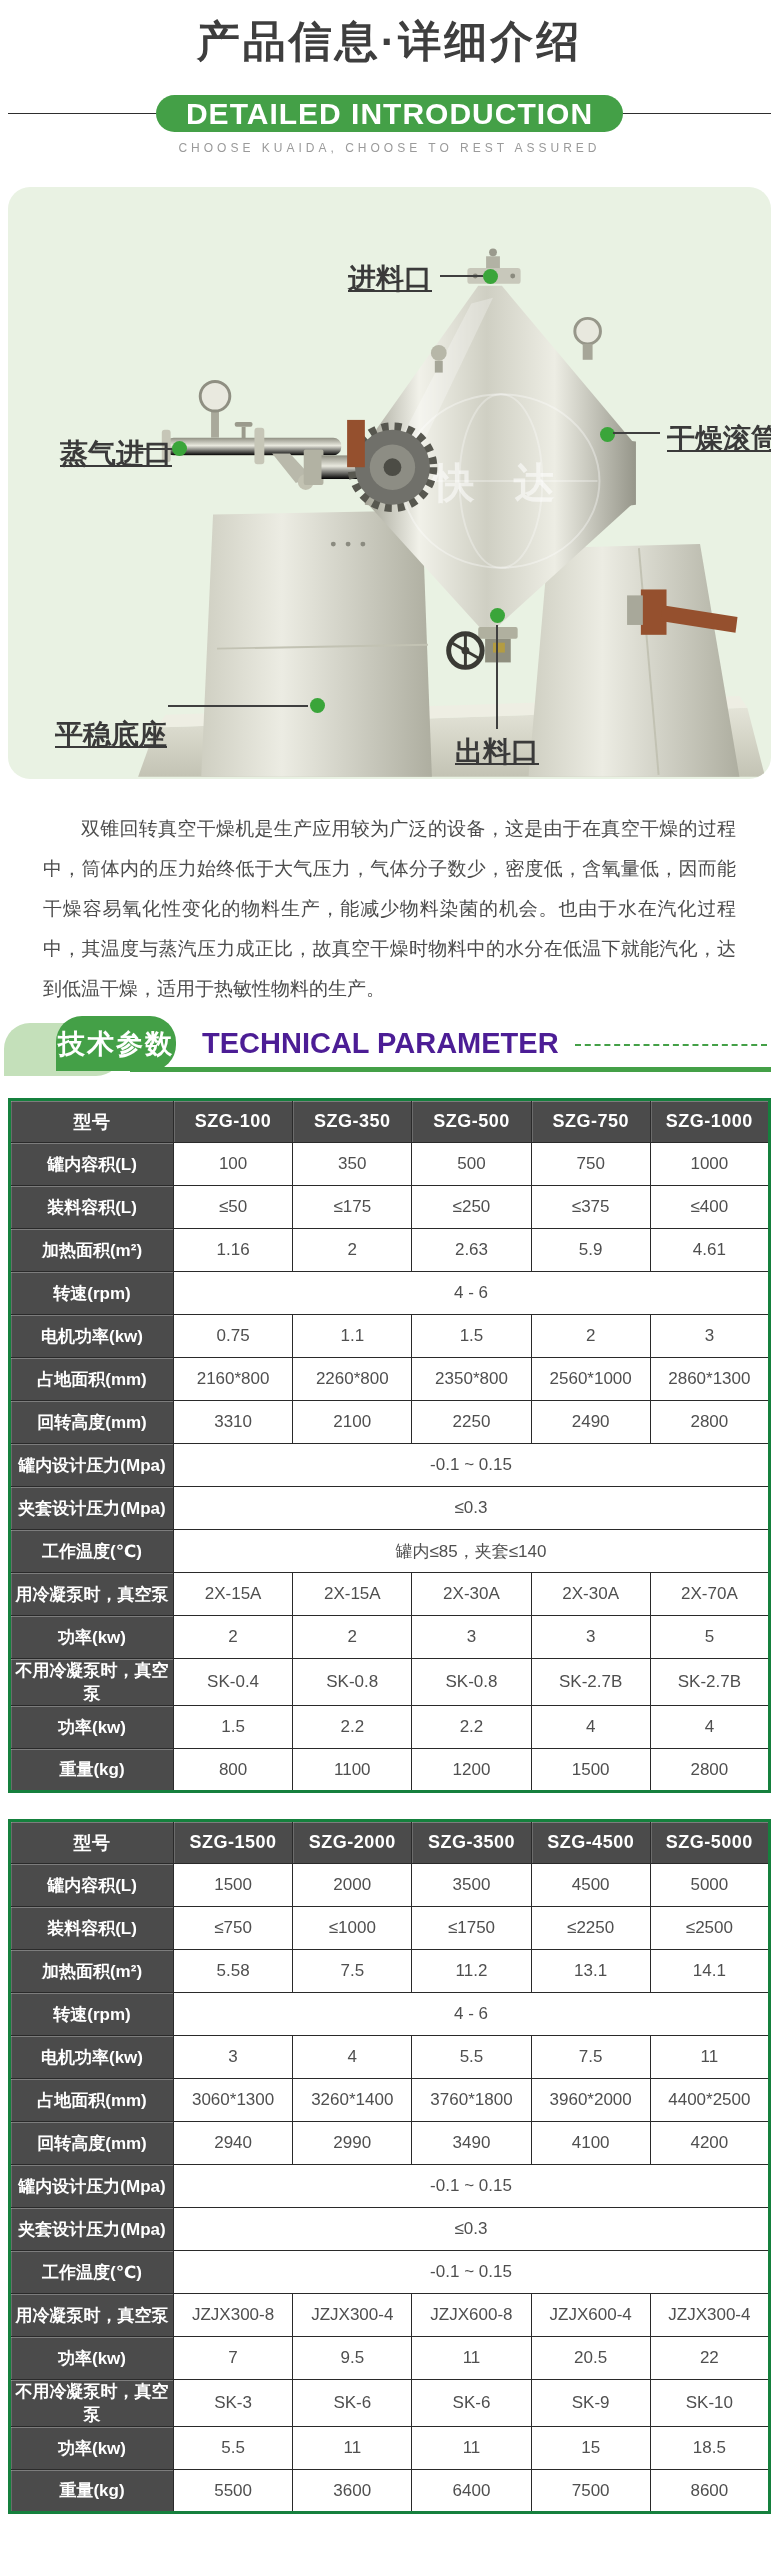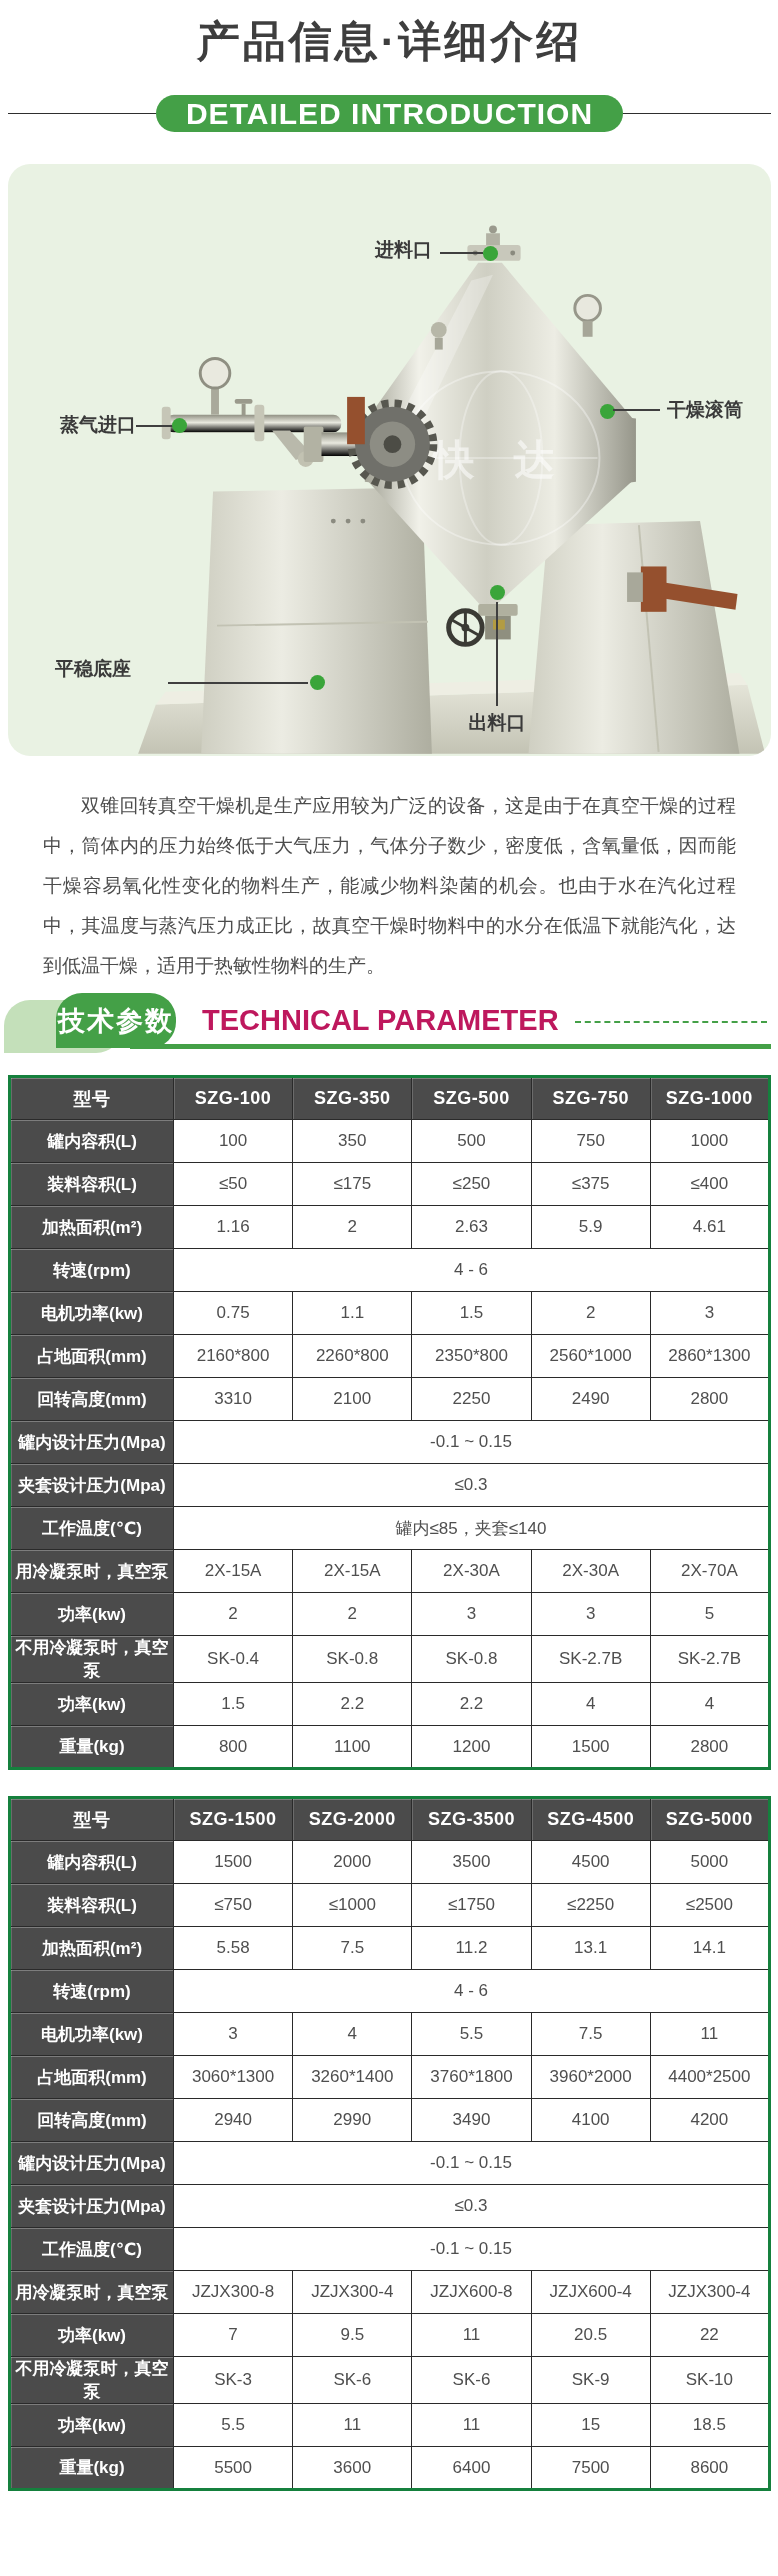--- a/index.html
+++ b/index.html
@@ -51,21 +51,21 @@
   .figure {
     position:relative;
     margin:32px 8px 0;
     width:763px;
     height:592px;
     background:#e9f2e3;
     border-radius:22px;
     overflow:hidden;
   }
   .figure svg { position:absolute; left:0; top:0; }
-  .callout { position:absolute; font-size:19px; font-weight:600; color:#3a3a3a; white-space:nowrap; }
+  .callout { position:absolute; font-size:28px; font-weight:600; color:#3a3a3a; white-space:nowrap;text-decoration:underline; }
   .leader { position:absolute; height:2px; background:#3f3f3f; }
   .leader-v { position:absolute; width:2px; background:#3f3f3f; }
   .dot { position:absolute; width:15px; height:15px; border-radius:50%; background:#3aa53a; }
 
   
   .desc {
     margin:30px 43px 0;
     font-size:19px;
     line-height:40px;
     text-align:justify;
@@ -96,21 +96,21 @@
     border-radius:26px 26px 26px 0;
     color:#fff;
     font-size:27px;
     font-weight:bold;
     letter-spacing:2px;
     display:flex; align-items:center; justify-content:center;
     z-index:2;
   }
   .tech-title {
     margin-left:26px;
-    color:#be185d;
+    color:#4c1d95;
     font-size:29px;
     font-weight:bold;
     white-space:nowrap;
   }
   .tech-dashes {
     flex:1;
     border-top:2px dashed #44a047;
     margin:0 4px 0 16px;
     transform:translateY(1px);
   }
@@ -151,20 +151,21 @@
 <div class="page">
 
   <div class="main-title">产品信息·详细介绍</div>
 
   <div class="banner-row">
     <div class="rule"></div>
     <div class="banner-pill">DETAILED INTRODUCTION</div>
     <div class="rule"></div>
   </div>
 
+  <div class="tagline">CHOOSE KUAIDA, CHOOSE TO REST ASSURED</div>
 
   <div class="figure">
     <svg width="763" height="592" viewBox="0 0 774 600">
       <defs>
         <linearGradient id="gCone" x1="0" y1="0" x2="1" y2="0">
           <stop offset="0" stop-color="#a3a396"></stop>
             <stop offset=".2" stop-color="#f1f1e9"></stop>
           <stop offset=".45" stop-color="#cfcfc3"></stop>
             <stop offset=".7" stop-color="#ededE4"></stop>
           <stop offset="1" stop-color="#96968a"></stop>
@@ -253,21 +254,21 @@
     <div class="dot" style="left:475px; top:82px;"></div>
 
     <div class="callout" style="left:16px; top:248px;margin-left:36px;">蒸气进口</div>
     <div class="leader" style="left:128px; top:261px; width:37px;"></div>
     <div class="dot" style="left:164px; top:254px;"></div>
 
     <div class="dot" style="left:592px; top:240px;"></div>
     <div class="leader" style="left:605px; top:245px; width:47px;"></div>
     <div class="callout" style="left:659px; top:233px;">干燥滚筒</div>
 
-    <div class="callout" style="left:47px; top:492px;">平稳底座</div>
+    <div class="callout" style="left:47px; top:529px;">平稳底座</div>
     <div class="leader" style="left:160px; top:518px; width:140px;"></div>
     <div class="dot" style="left:302px; top:511px;"></div>
 
     <div class="dot" style="left:482px; top:421px;"></div>
     <div class="leader-v" style="left:488px; top:438px; height:104px;"></div>
     <div class="callout" style="left:430px; top:546px; width:118px; text-align:center;">出料口</div>
   </div>
 
   <p class="desc">双锥回转真空干燥机是生产应用较为广泛的设备，这是由于在真空干燥的过程中，筒体内的压力始终低于大气压力，气体分子数少，密度低，含氧量低，因而能干燥容易氧化性变化的物料生产，能减少物料染菌的机会。也由于水在汽化过程中，其温度与蒸汽压力成正比，故真空干燥时物料中的水分在低温下就能汽化，达到低温干燥，适用于热敏性物料的生产。</p>
 

